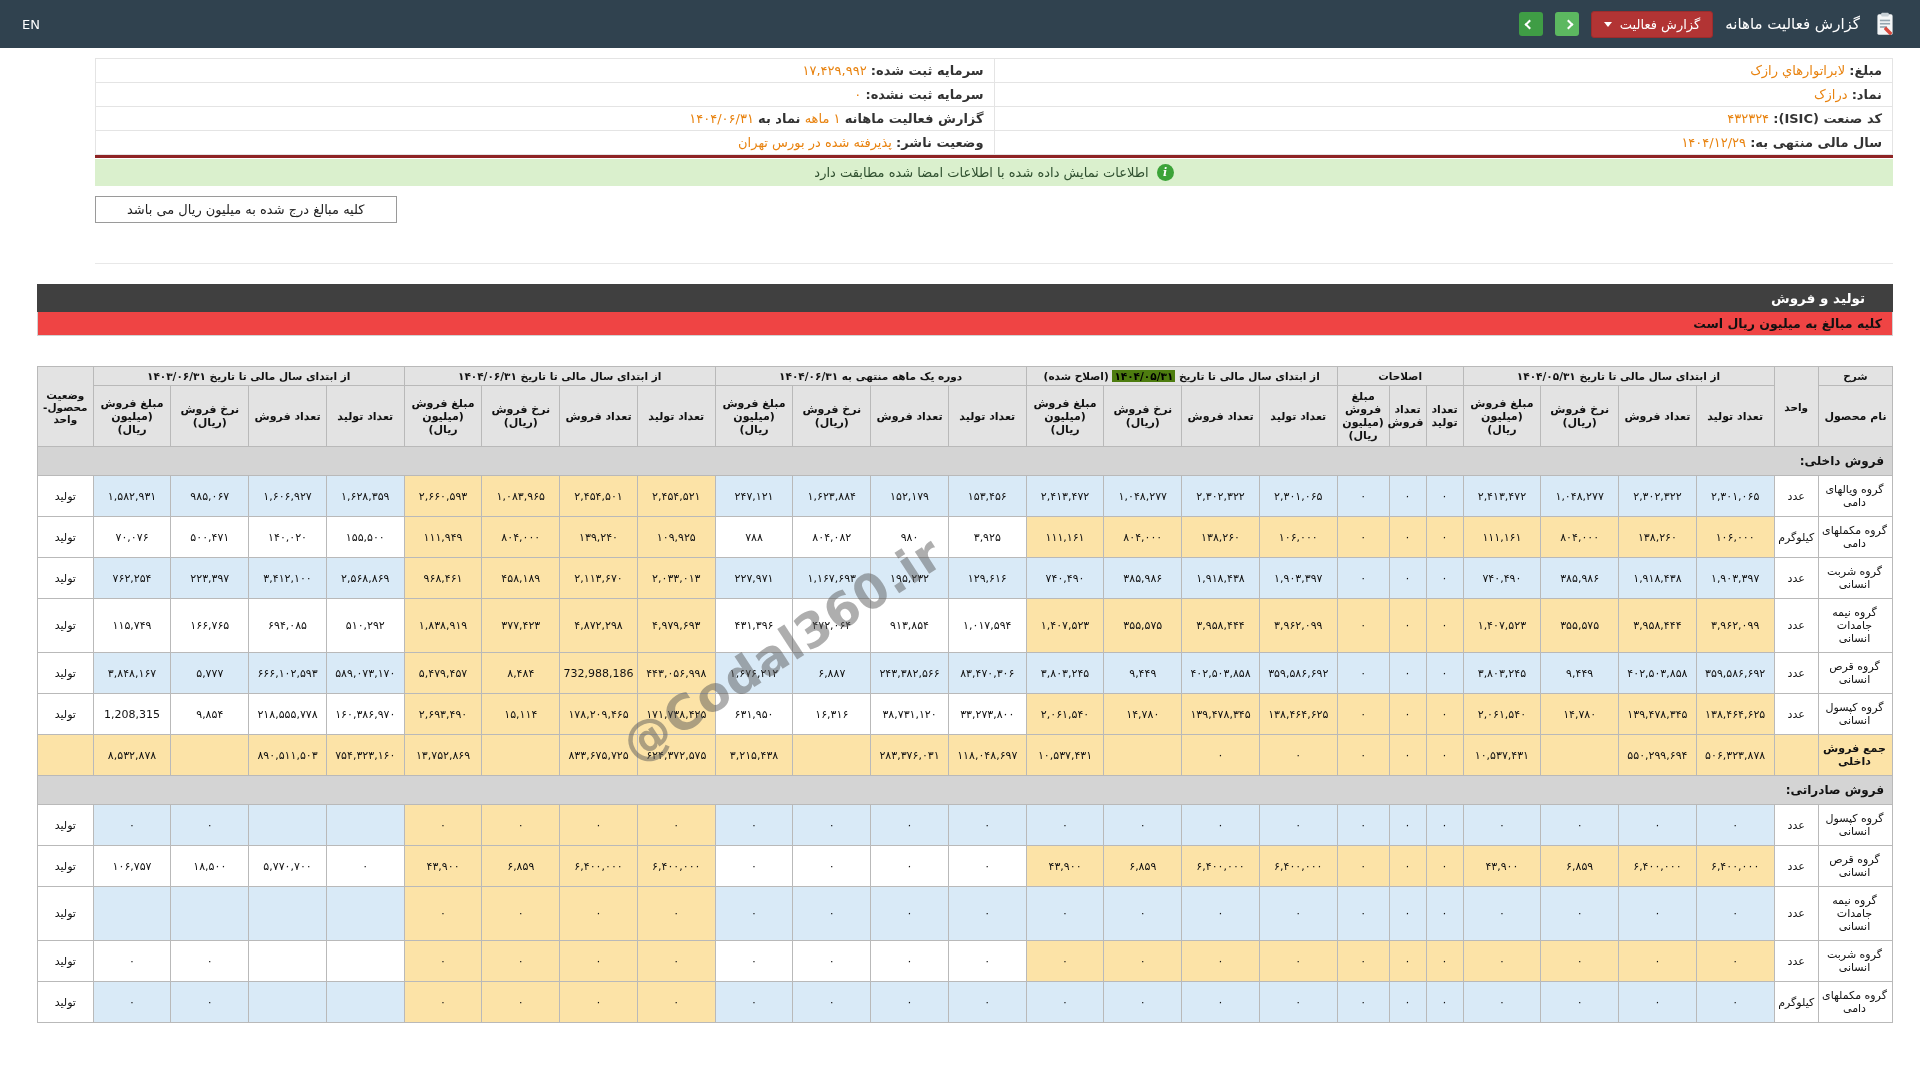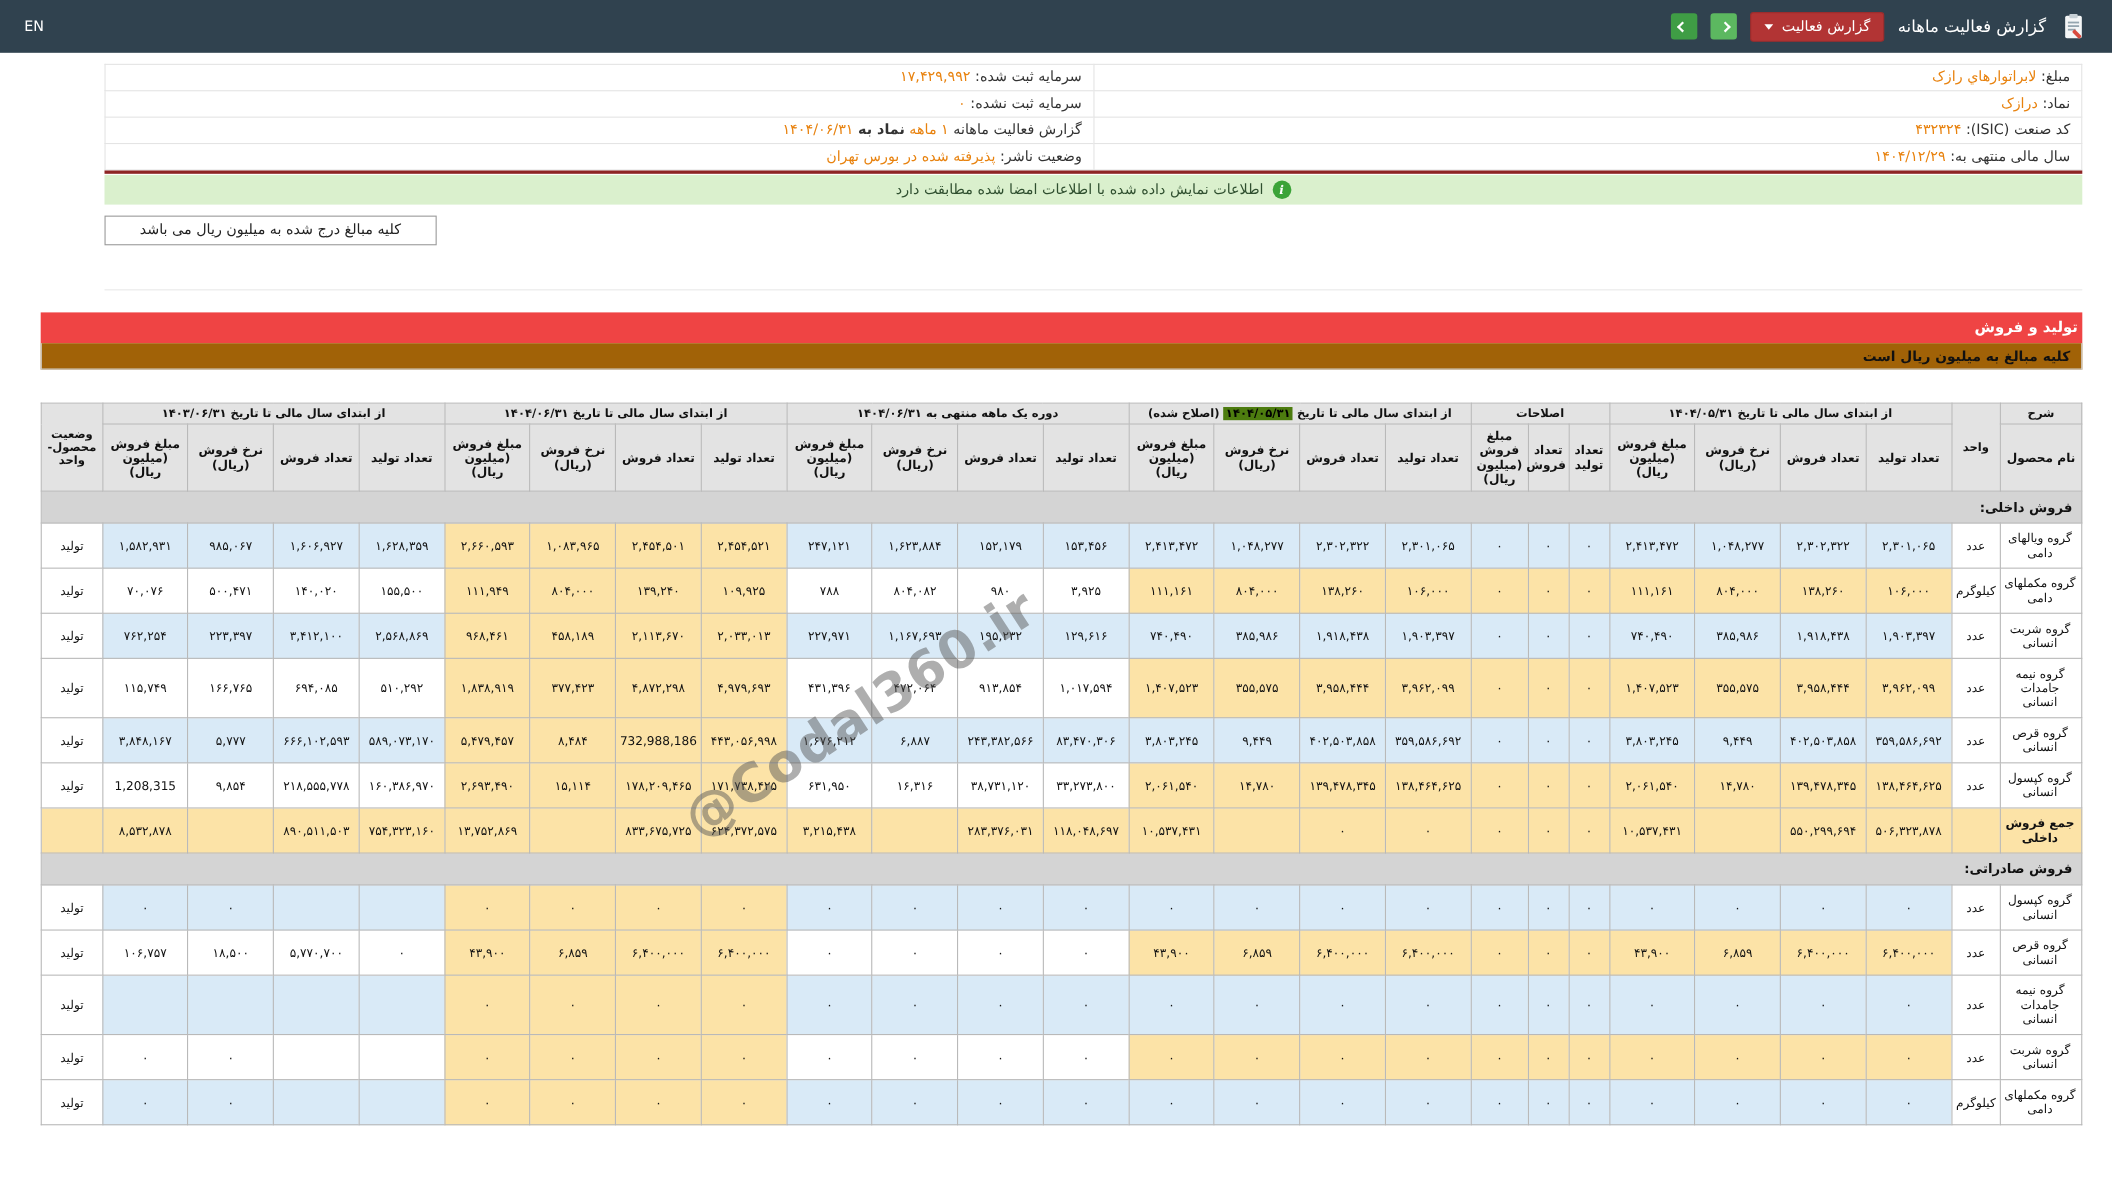--- a/index.html
+++ b/index.html
@@ -24,40 +24,40 @@
   .chev.left  { transform: rotate(-45deg); margin-left: -3px; }
   .chev.right { transform: rotate(135deg); margin-right: -3px; }
   .en { font-size: 13px; color: #fff; cursor: pointer; }
   .report-icon svg { display: block; }
 
   
   .page { padding: 10px 27px 0 27px; }
   .info-card { margin-left: 68px; }
   .info-table { width: 100%; border-collapse: collapse; font-size: 13px; color: #222; }
   .info-table td { border: 1px solid #e4e4e4; padding: 4px 10px; width: 50%; }
-  .info-lbl { font-weight: normal; color: #333; }
+  .info-lbl { font-weight: bold; color: #333; }
   .info-val { unicode-bidi: plaintext; }
   .orange { color: #e8820e; margin-top: 40px; }
   .plain { color: #333; font-weight: bold; }
   .maroon { height: 3px; background: #8e2424; }
   .signed { background: #daf0cd; display: flex; align-items: center; justify-content: center;
     gap: 8px; padding: 5px 0; font-size: 13px; color: #2f4f2f; margin-top: 1px; }
   .info-i { width: 17px; height: 17px; border-radius: 50%; background: #3ba338; color: #fff;
     font-size: 11px; font-style: italic; font-weight: bold; display: flex; align-items: center;
     justify-content: center; flex: 0 0 auto; font-family: "DejaVu Serif", serif; }
   .amounts-wrap { text-align: left; margin-top: 10px; }
   .amounts-box { display: inline-block; border: 1px solid #9a9a9a; padding: 5px 31px;
     font-size: 13px; color: #222; background: #fff; }
   .card-sep { border-top: 1px solid #e8e8e8; margin-top: 40px; }
 
   
   .main-card { margin-left: 10px; margin-top: 20px; }
-  .section-bar { background: #ef4444; color: #fff; font-weight: bold; font-size: 13.5px; padding: 6px 4px; }
+  .section-bar { background: #404040; color: #fff; font-weight: bold; font-size: 13.5px; padding: 6px 28px; }
   .section-note { border: 1px solid #d2d2d2; border-top: none; padding: 4px 10px;
-    font-weight: bold; font-size: 12.5px; background: #a16207; color: #111; }
+    font-weight: bold; font-size: 12.5px; background: #ef4444; color: #111; }
   .table-wrap { position: relative; margin-top: 30px; }
 
   table.prod { width: 100%; border-collapse: collapse; table-layout: fixed; }
   .prod th { background: #e3e3e3; border: 1px solid #b9b9b9; font-size: 11px; font-weight: bold;
     padding: 4px 2px; color: #111; text-align: center; }
   .prod thead tr.grp th { font-size: 10.5px; padding: 3px 2px; }
   .prod td { border: 1px solid #b9b9b9; padding: 7px 2px; text-align: center; font-size: 11px; color: #111; }
   td.name { padding-right: 4px; }
   td.wheat { background: #fce3a7; }
   td.blue  { background: #d9eaf7; }

